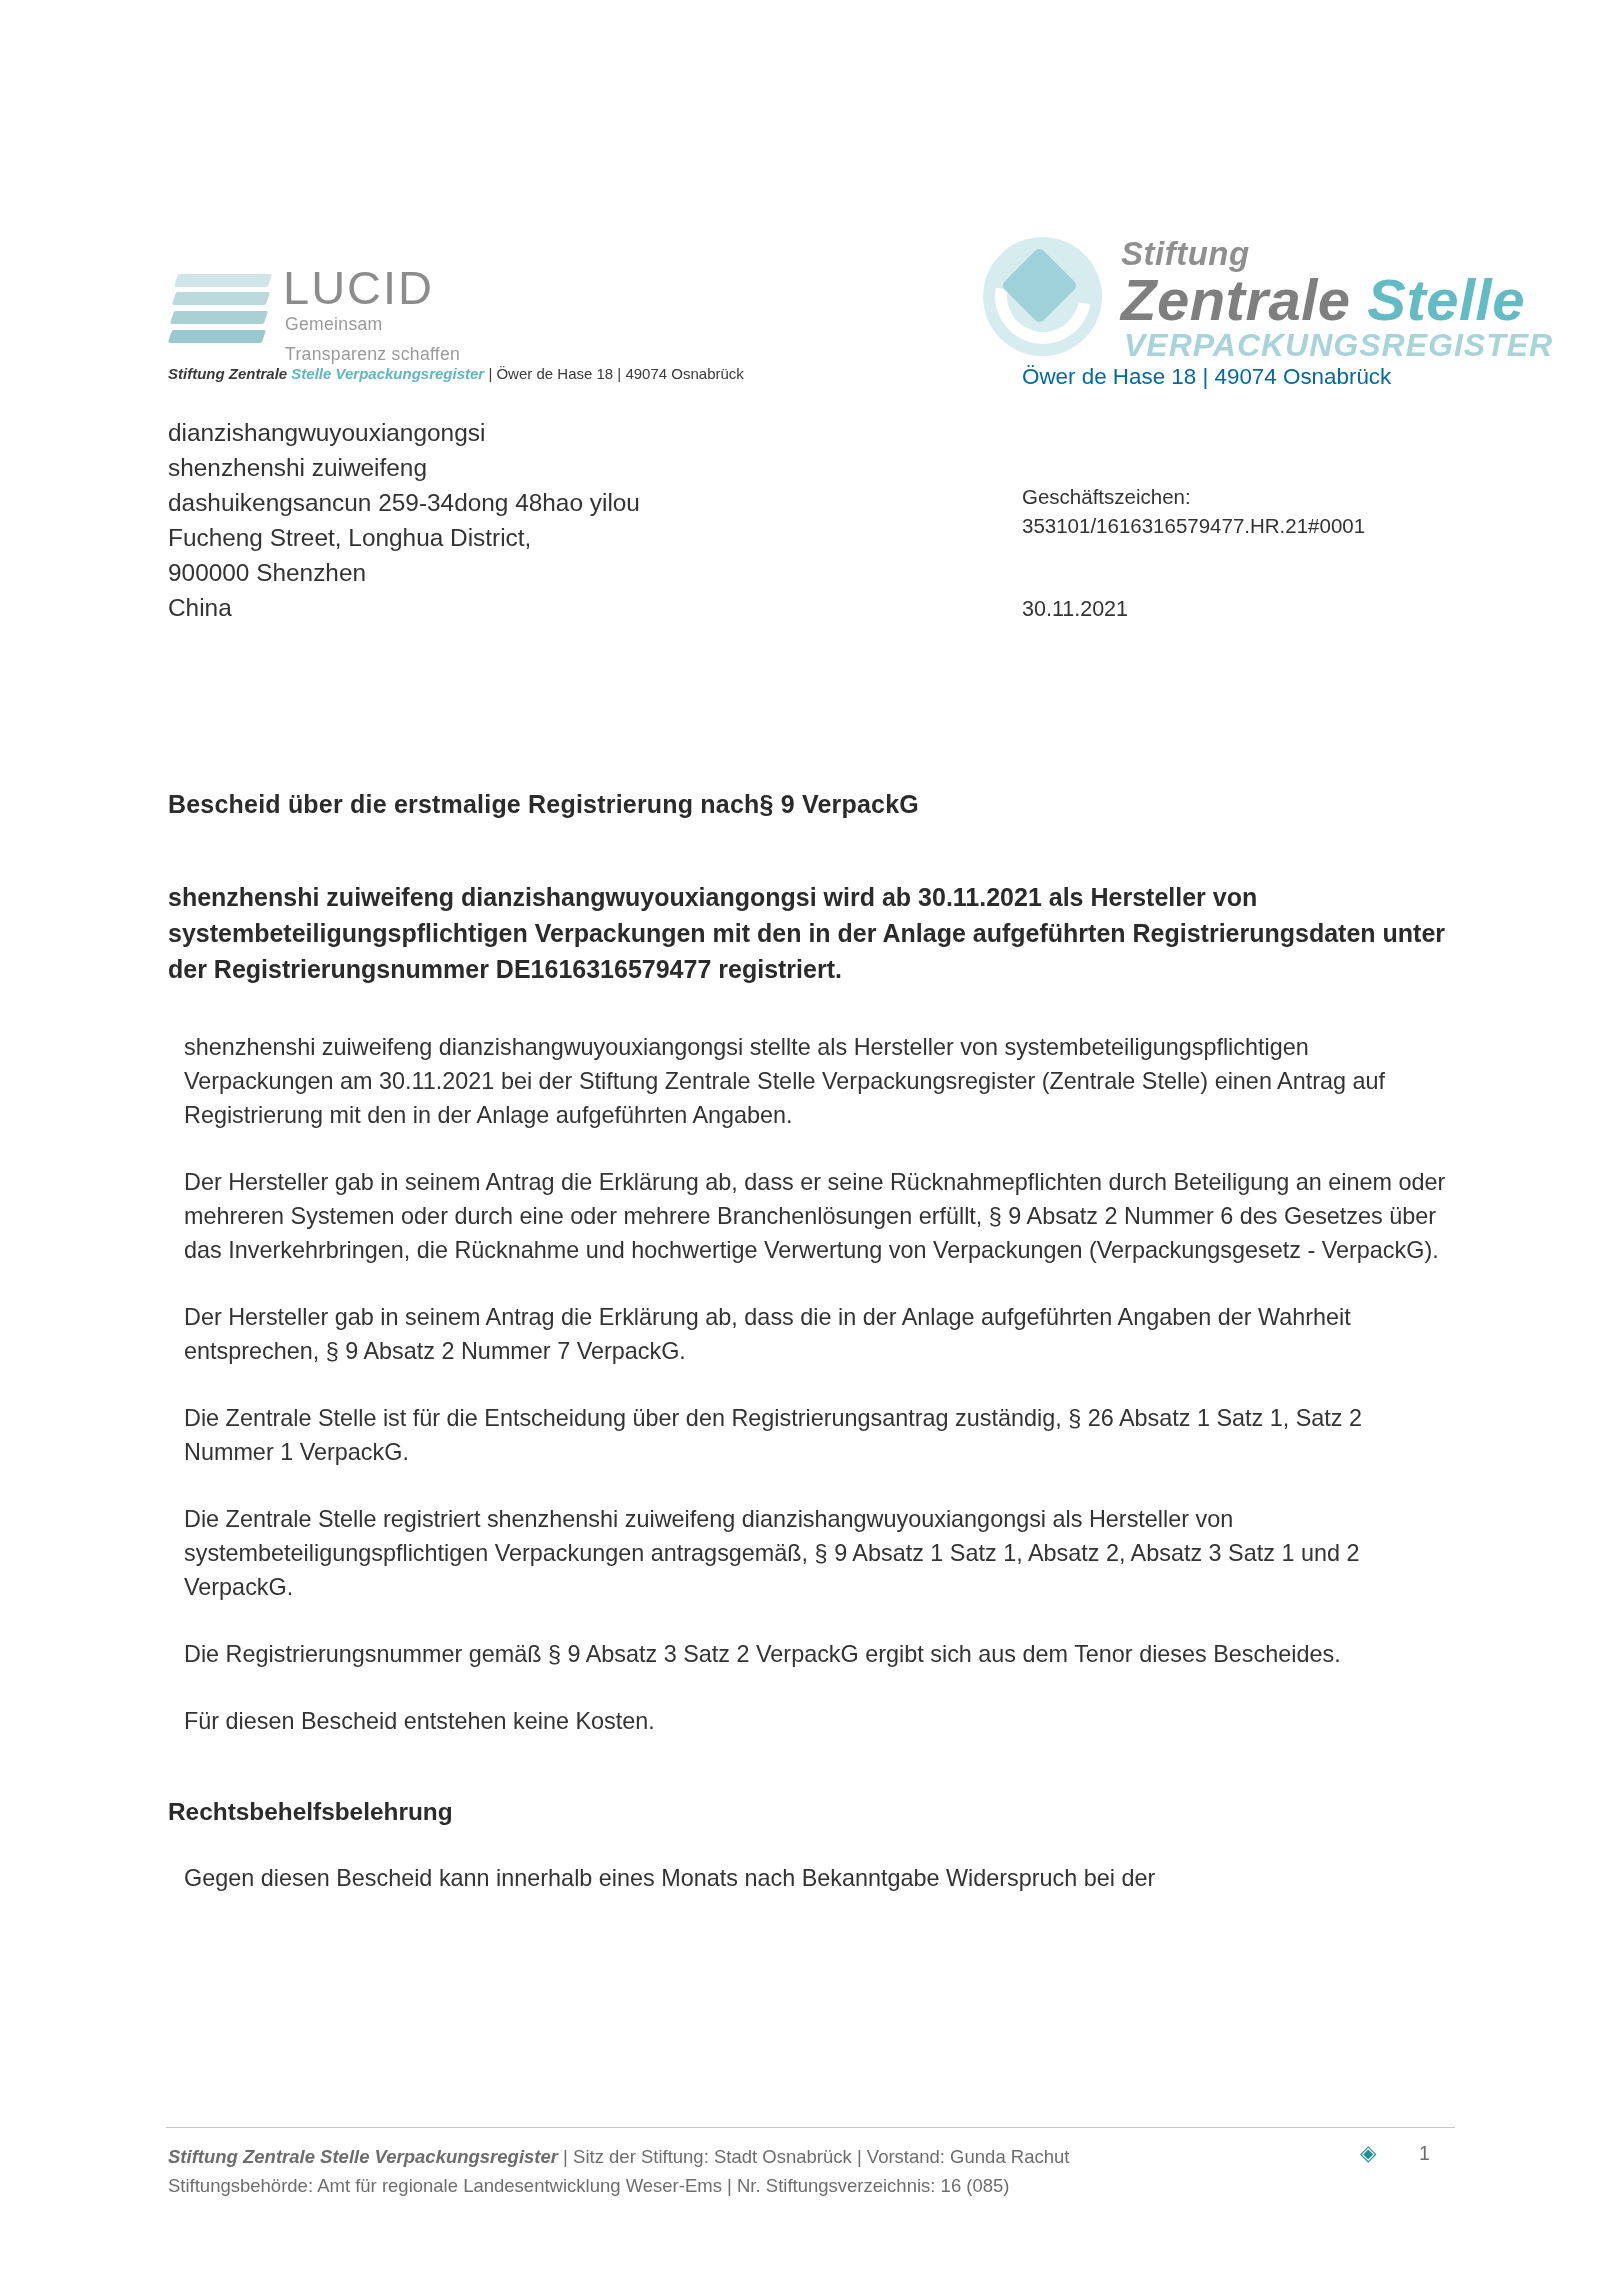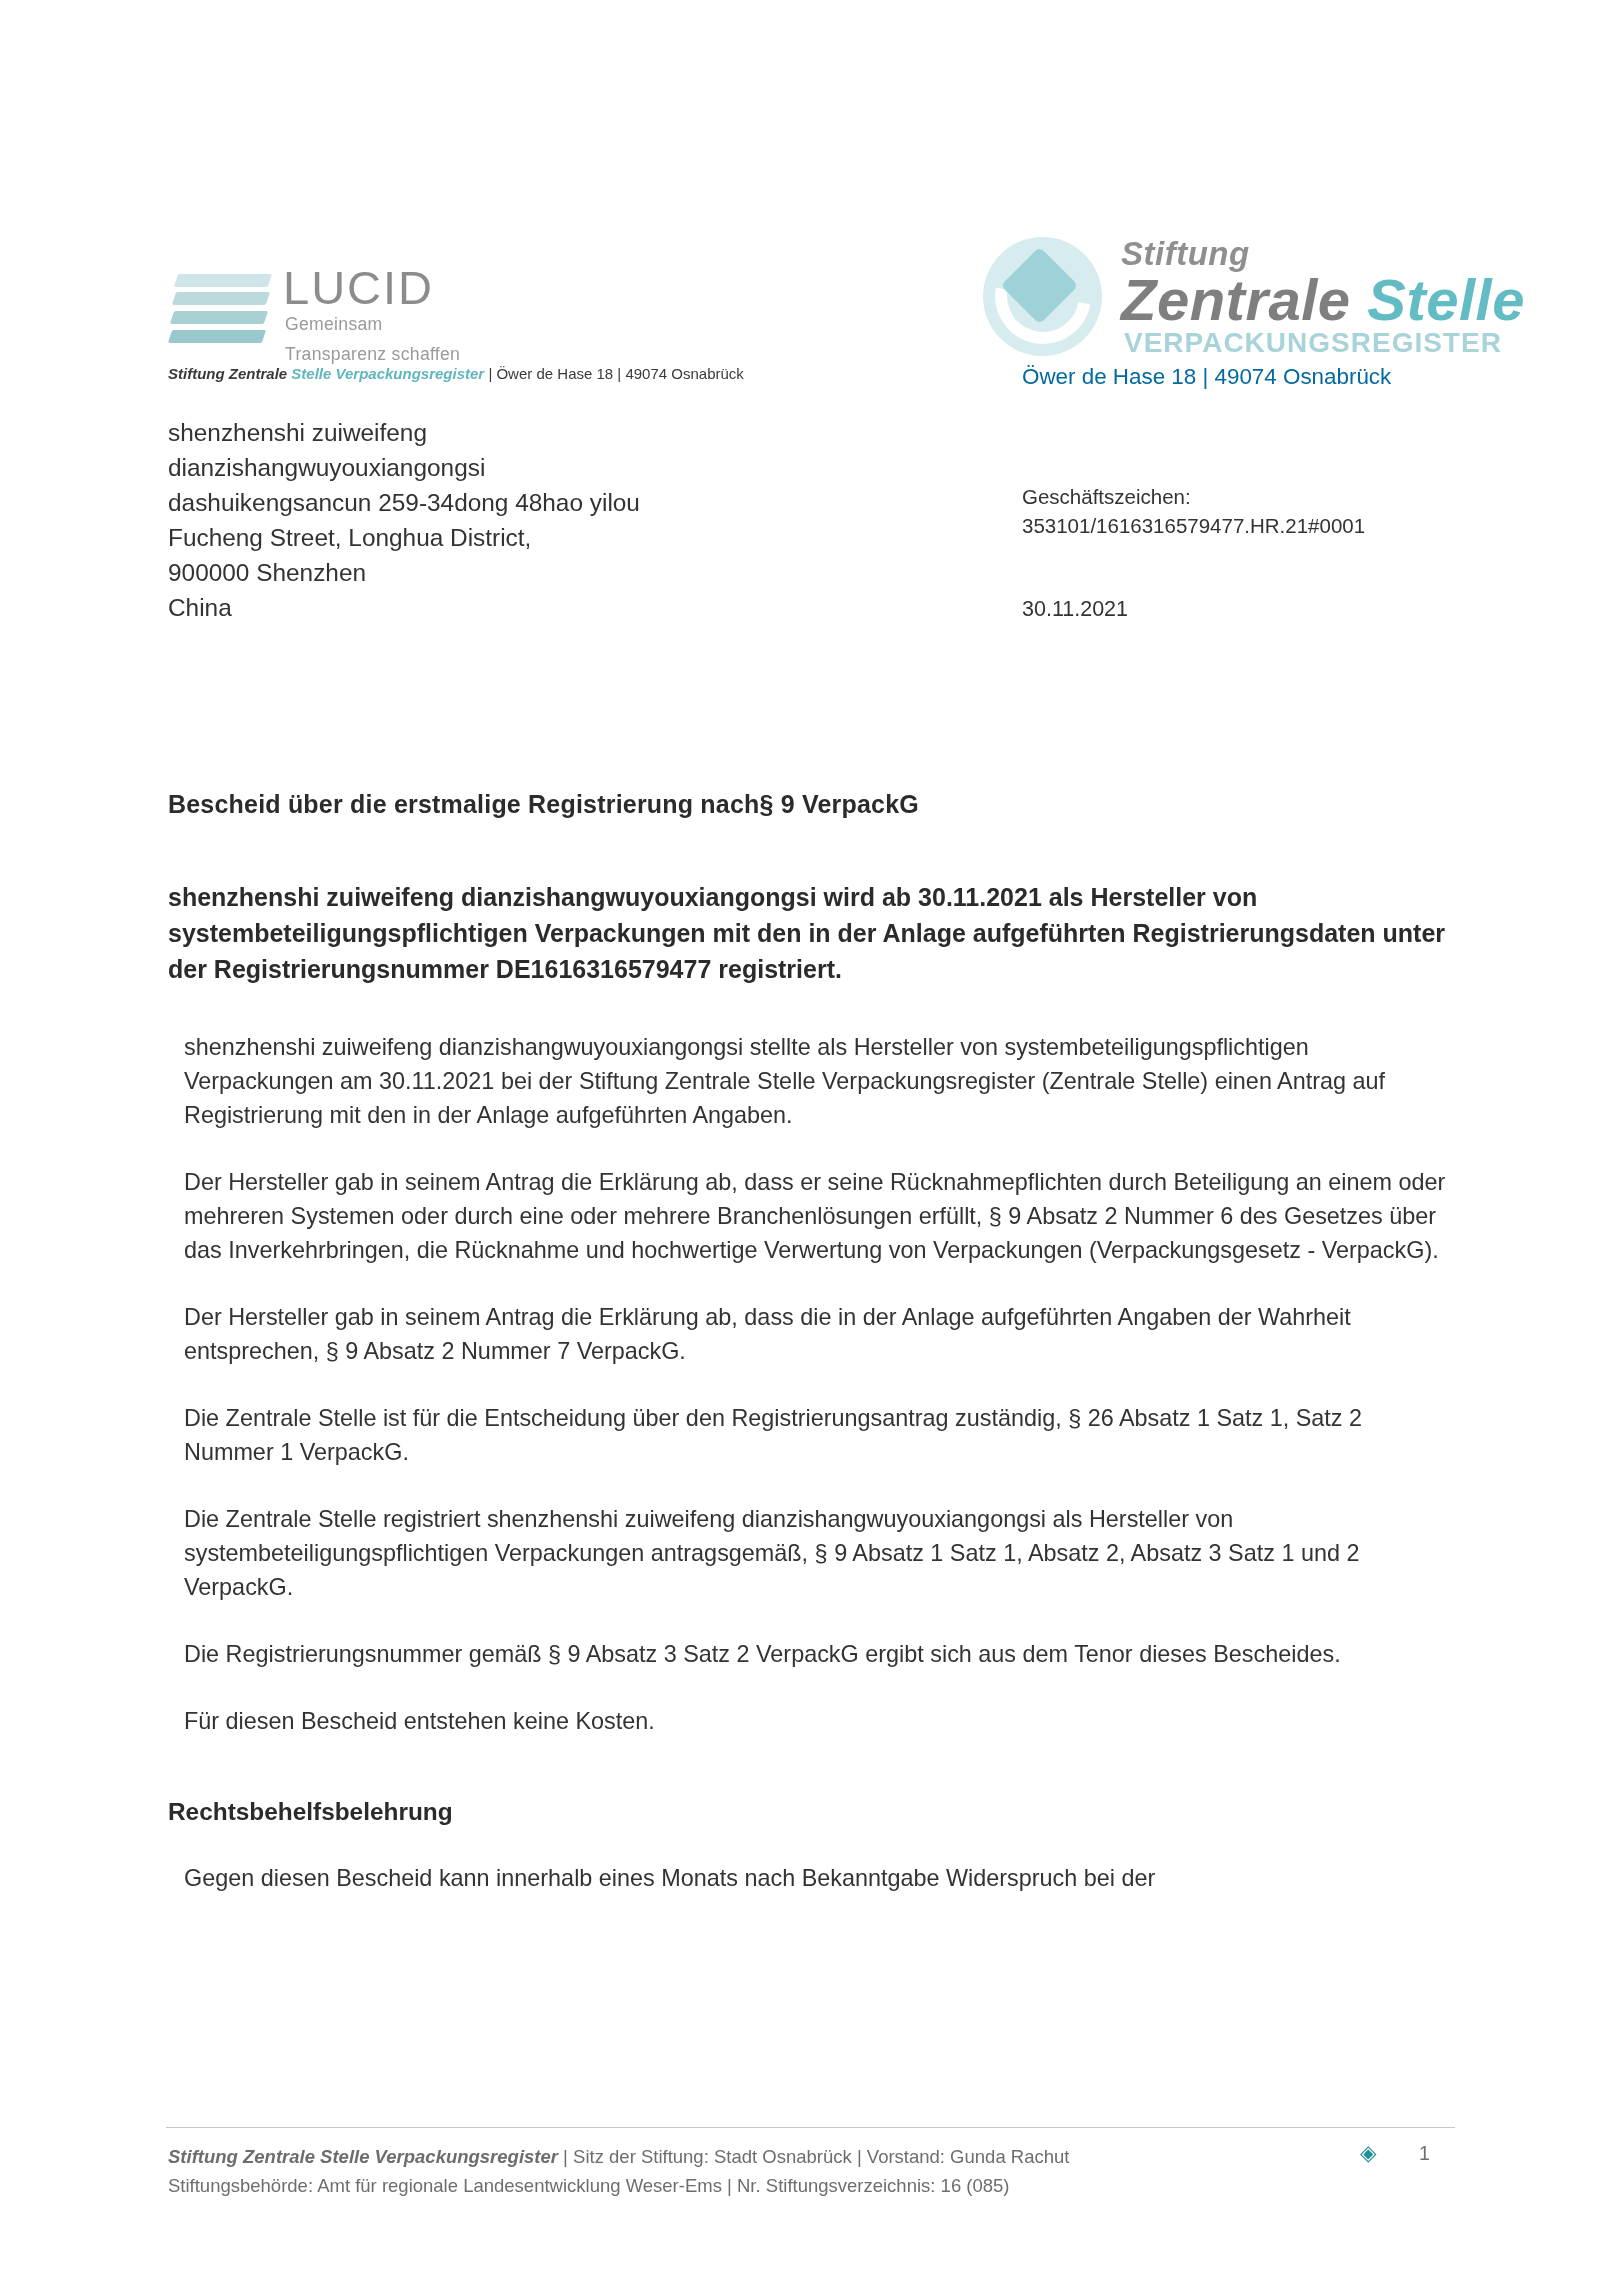--- a/index.html
+++ b/index.html
@@ -132,21 +132,22 @@
     font-style: italic;
     font-weight: bold;
     color: #7f7f7f;
     letter-spacing: 0.5px;
     white-space: nowrap;
   }
   .zsv-t2 .accent { color: #63bcc4; }
   .zsv-t3 {
     position: absolute;
     left: 141px; top: 98px;
-    font-size: 28px;
+    font-size: 32px;
+    font-style: italic;
     font-weight: bold;
     color: #a8d3d8;
     letter-spacing: 1px;
     white-space: nowrap;
   }
 
   
   .sender-line {
     position: absolute;
     left: 168px;
@@ -298,22 +299,22 @@
       <div class="zsv-t2"><span>Zentrale </span><span class="accent">Stelle</span></div>
       <div class="zsv-t3">VERPACKUNGSREGISTER</div>
     </div>
   </div>
 
   <div class="sender-line">
     <span class="dark">Stiftung Zentrale </span><span class="teal">Stelle Verpackungsregister</span><span> | Öwer de Hase 18 | 49074 Osnabrück</span>
   </div>
 
   <div class="recipient">
+    <div>dianzishangwuyouxiangongsi</div>
     <div>shenzhenshi zuiweifeng</div>
-    <div>dianzishangwuyouxiangongsi</div>
     <div>dashuikengsancun 259-34dong 48hao yilou</div>
     <div>Fucheng Street, Longhua District,</div>
     <div>900000 Shenzhen</div>
     <div>China</div>
   </div>
 
   <div class="right-addr">Öwer de Hase 18 | 49074 Osnabrück</div>
   <div class="right-ref">
     <div>Geschäftszeichen:</div>
     <div>353101/1616316579477.HR.21#0001</div>

